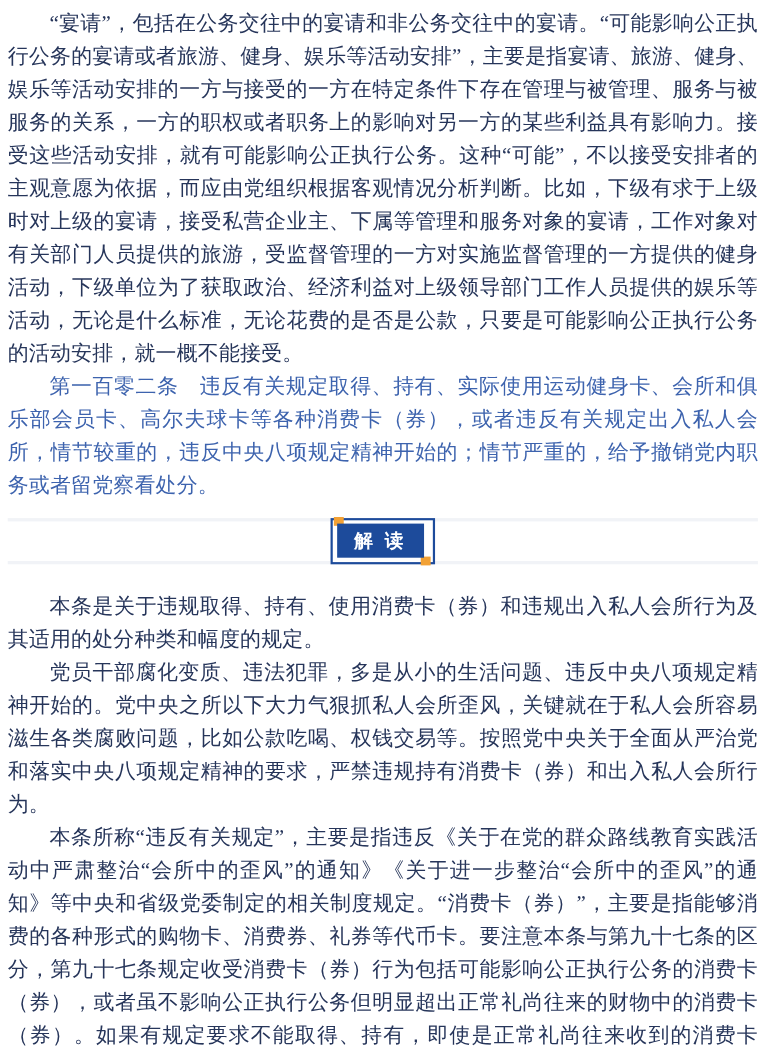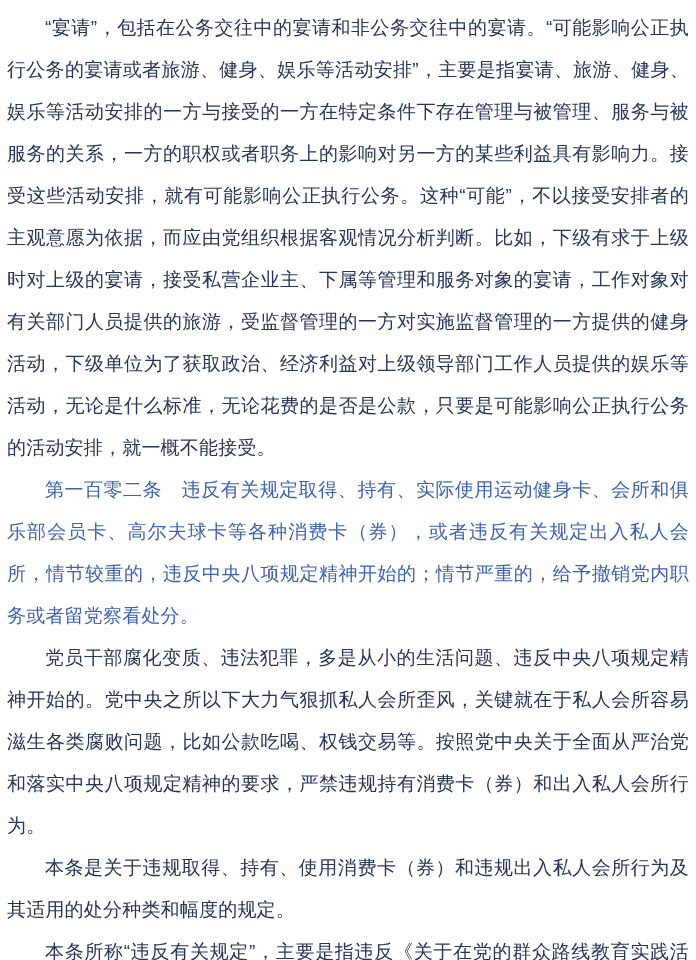--- a/index.html
+++ b/index.html
@@ -8,25 +8,26 @@
     height: 960px;
     box-sizing: border-box;
     padding: 7px 7px 0 7px;
     background: #ffffff;
     overflow: hidden;
     font-family: "Liberation Sans", "DejaVu Sans", sans-serif;
   }
   .doc p {
     margin: 0;
     font-size: 19px;
-    line-height: 42px;
+    line-height: 30px;
     text-indent: 2em;
     text-align: justify;
     color: #26355a;
     letter-spacing: 0.2px;
+    font-family: Liberation Serif, serif;
   }
   .doc p.article {
     color: #3d63ae;
   }
   
   .interpret-divider {
     position: relative;
     height: 42px;
     margin: 14px 0 24px 0;
   }
@@ -77,20 +78,29 @@
 </style>
 </head>
 <body style="background: rgb(255, 255, 255);">
 
 <div class="doc">
 
   <p style="color: rgb(38, 53, 90);">“宴请”，包括在公务交往中的宴请和非公务交往中的宴请。“可能影响公正执行公务的宴请或者旅游、健身、娱乐等活动安排”，主要是指宴请、旅游、健身、娱乐等活动安排的一方与接受的一方在特定条件下存在管理与被管理、服务与被服务的关系，一方的职权或者职务上的影响对另一方的某些利益具有影响力。接受这些活动安排，就有可能影响公正执行公务。这种“可能”，不以接受安排者的主观意愿为依据，而应由党组织根据客观情况分析判断。比如，下级有求于上级时对上级的宴请，接受私营企业主、下属等管理和服务对象的宴请，工作对象对有关部门人员提供的旅游，受监督管理的一方对实施监督管理的一方提供的健身活动，下级单位为了获取政治、经济利益对上级领导部门工作人员提供的娱乐等活动，无论是什么标准，无论花费的是否是公款，只要是可能影响公正执行公务的活动安排，就一概不能接受。</p>
 
   <p class="article" style="color: rgb(61, 99, 174);">第一百零二条　违反有关规定取得、持有、实际使用运动健身卡、会所和俱乐部会员卡、高尔夫球卡等各种消费卡（券），或者违反有关规定出入私人会所，情节较重的，违反中央八项规定精神开始的；情节严重的，给予撤销党内职务或者留党察看处分。</p>
 
+  <div class="interpret-divider">
+    <span class="hline top" style="background: rgb(241, 243, 247);"></span>
+    <span class="hline bottom" style="background: rgb(241, 243, 247);"></span>
+    <div class="badge" style="border-color: rgb(29, 75, 155);">
+      <span class="corner tl" style="background: rgb(242, 161, 53);"></span>
+      <span class="corner br" style="background: rgb(242, 161, 53);"></span>
+      <span class="badge-inner" style="background: rgb(29, 75, 155); color: rgb(255, 255, 255);">解 读</span>
+    </div>
+  </div>
+
+  <p style="color: rgb(38, 53, 90);">本条是关于违规取得、持有、使用消费卡（券）和违规出入私人会所行为及其适用的处分种类和幅度的规定。</p>
 
   <p style="color: rgb(38, 53, 90);">党员干部腐化变质、违法犯罪，多是从小的生活问题、违反中央八项规定精神开始的。党中央之所以下大力气狠抓私人会所歪风，关键就在于私人会所容易滋生各类腐败问题，比如公款吃喝、权钱交易等。按照党中央关于全面从严治党和落实中央八项规定精神的要求，严禁违规持有消费卡（券）和出入私人会所行为。</p>
-
-  <p style="color: rgb(38, 53, 90);">本条是关于违规取得、持有、使用消费卡（券）和违规出入私人会所行为及其适用的处分种类和幅度的规定。</p>
 
   <p style="color: rgb(38, 53, 90);">本条所称“违反有关规定”，主要是指违反《关于在党的群众路线教育实践活动中严肃整治“会所中的歪风”的通知》《关于进一步整治“会所中的歪风”的通知》等中央和省级党委制定的相关制度规定。“消费卡（券）”，主要是指能够消费的各种形式的购物卡、消费券、礼券等代币卡。要注意本条与第九十七条的区分，第九十七条规定收受消费卡（券）行为包括可能影响公正执行公务的消费卡（券），或者虽不影响公正执行公务但明显超出正常礼尚往来的财物中的消费卡（券）。如果有规定要求不能取得、持有，即使是正常礼尚往来收到的消费卡（券），也属于违反本条规定行为。</p>
 
 </div>
 
 </body></html>

